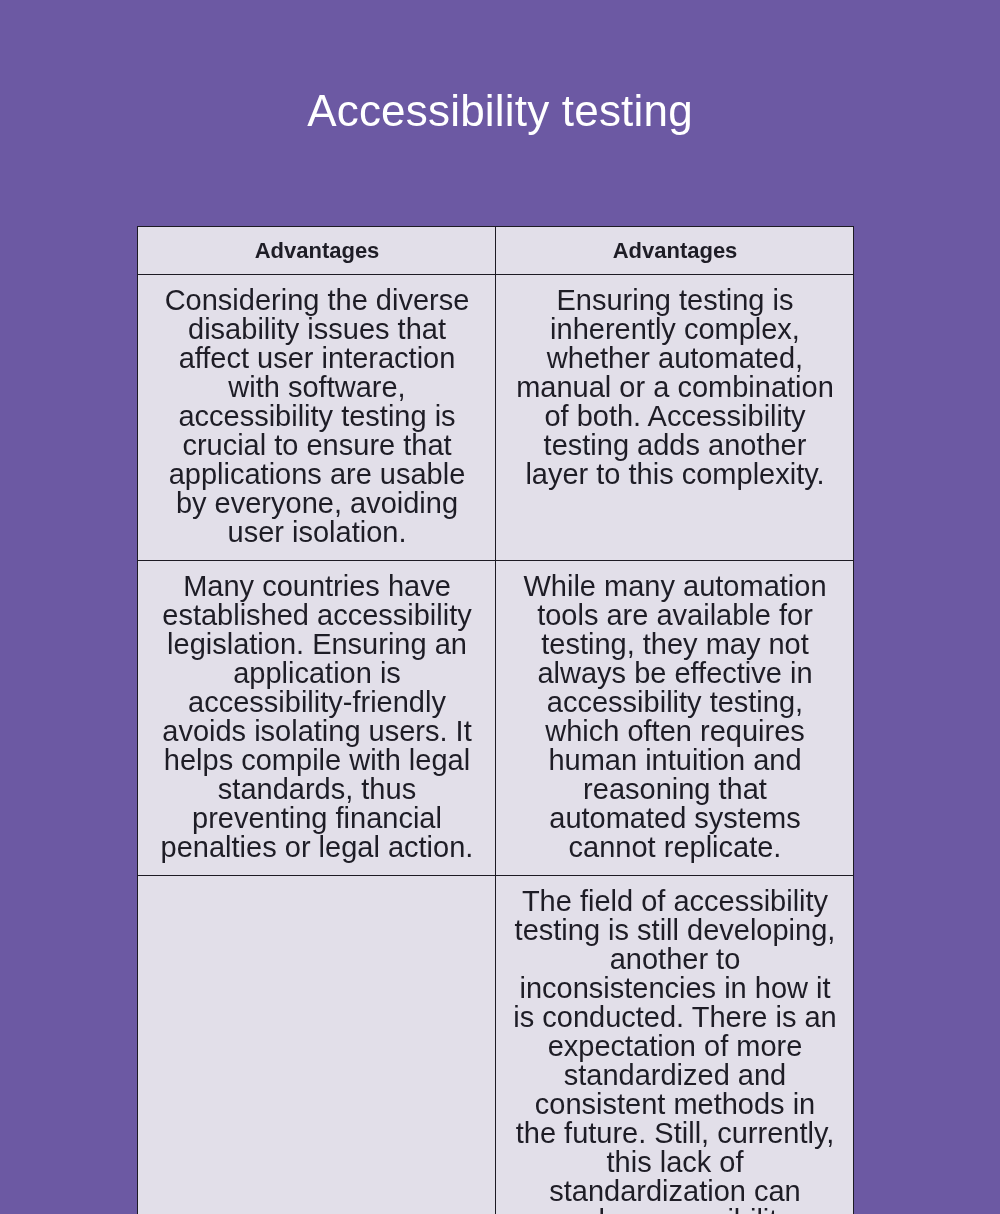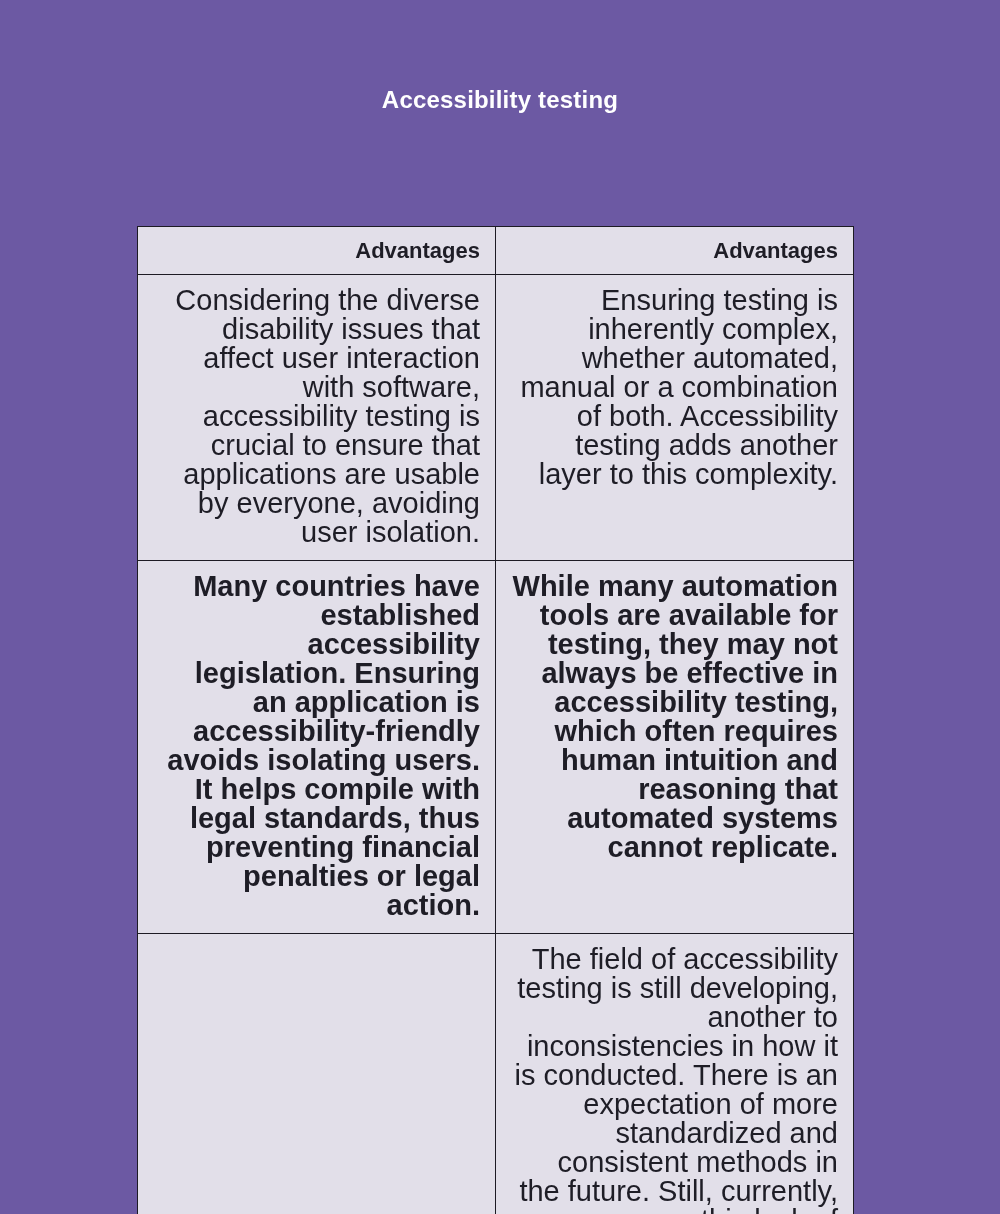--- a/index.html
+++ b/index.html
@@ -22,56 +22,56 @@
     background: var(--bg-purple);
     overflow: hidden;
   }
   .title {
     position: absolute;
     top: 86px;
     left: 0;
     width: 100%;
     text-align: center;
     color: var(--title-color);
-    font-size: 24px;
-    font-weight: 700;
+    font-size: 44px;
+    font-weight: 400;
     letter-spacing: 0.2px;
   }
   table.info-table {
     position: absolute;
     left: 137px;
     top: 226px;
     width: 717px;
     border-collapse: collapse;
     table-layout: fixed;
     background: var(--cell-bg);
   }
   table.info-table th,
   table.info-table td {
     width: 50%;
     border: 1.5px solid var(--border-color);
     vertical-align: top;
-    text-align: right;
+    text-align: center;
     color: var(--text-color);
   }
   table.info-table th {
     font-size: 22px;
     font-weight: 700;
     padding: 11px 15px 10px 16px;
     height: 48px;
     vertical-align: middle;
   }
   table.info-table td {
     font-size: 29px;
     line-height: 29px;
     padding: 11px 15px 13px 16px;
     font-weight: 400;
   }
   tr.row-1 td { height: 226px; }
-  tr.row-2 td { height: 198px; font-weight: bold; }
+  tr.row-2 td { height: 198px; }
   tr.row-3 td { height: 350px; }
 </style>
 </head>
 <body>
 
 <div class="page">
   <h1 class="title">Accessibility testing</h1>
 
   <table class="info-table">
     <thead>

